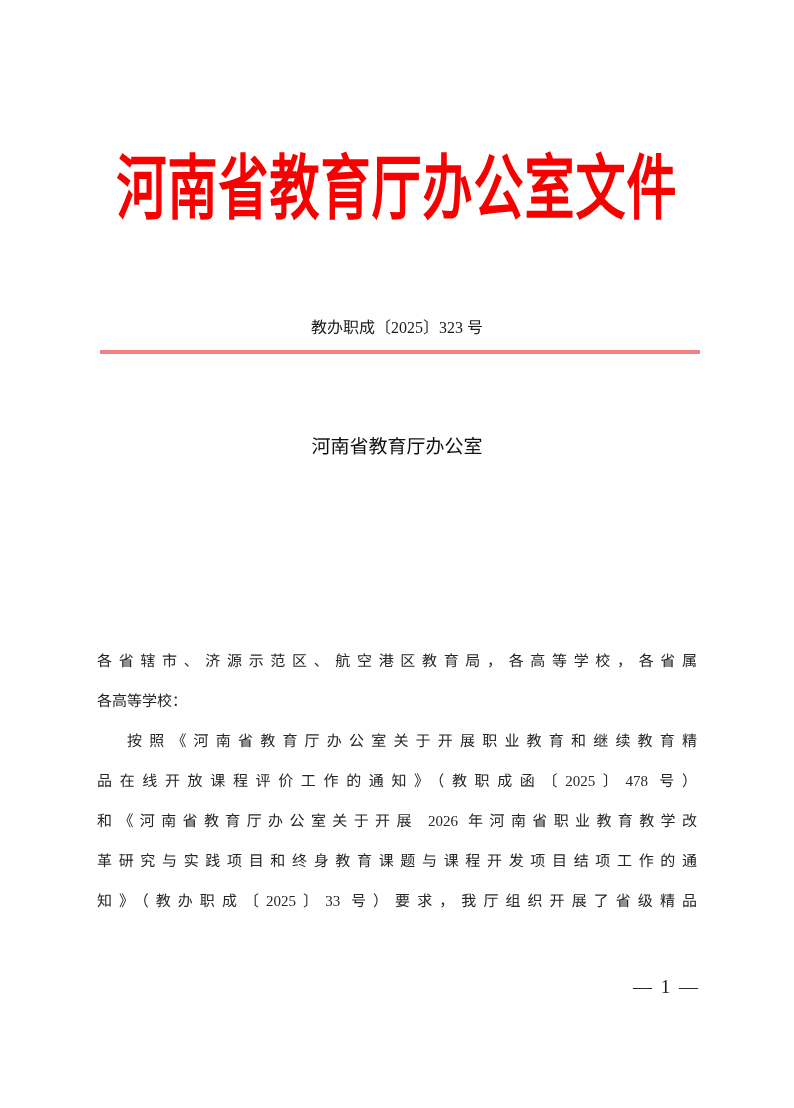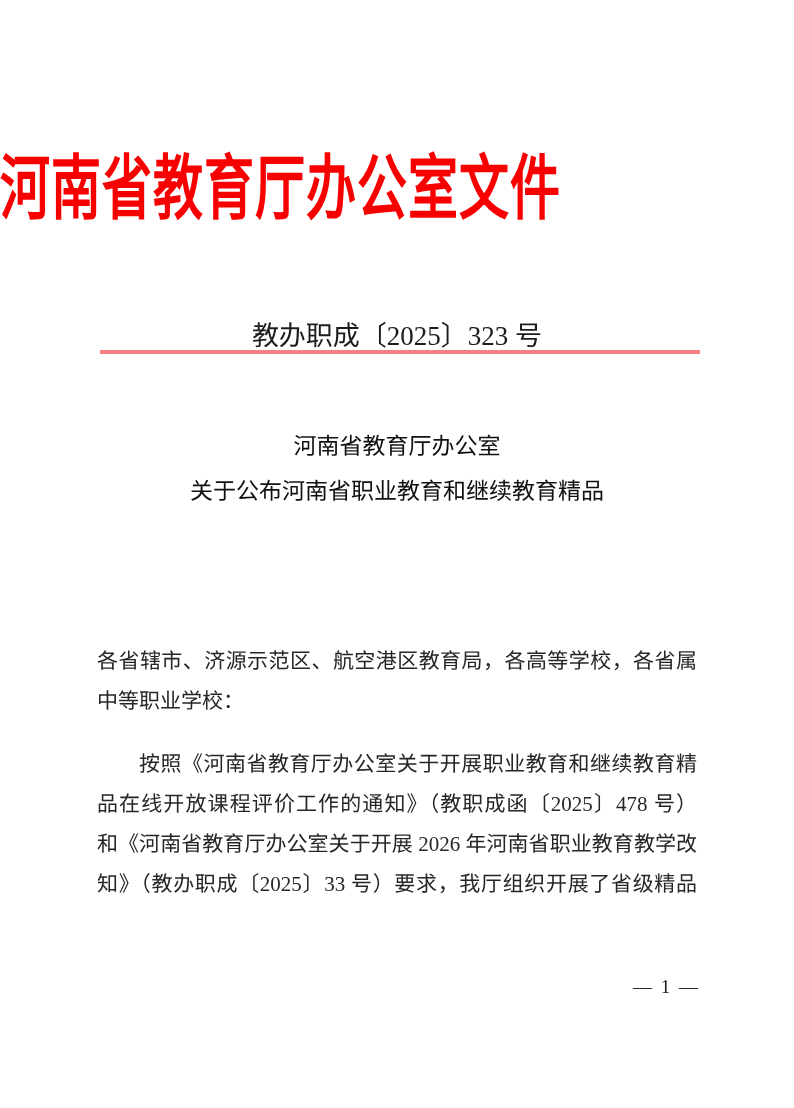--- a/index.html
+++ b/index.html
@@ -20,88 +20,88 @@
     margin: 0 auto;
     background: #ffffff;
     overflow: hidden;
   }
   
   .letterhead {
     position: absolute;
     top: 146px;
     left: 0;
     width: 794px;
+    text-align: center;
     line-height: 86px;
     white-space: nowrap;
   }
   .letterhead-inner {
     display: inline-block;
     font-size: 50px;
     font-weight: bold;
     color: var(--red);
     letter-spacing: 1px;
     transform: scaleY(1.42);
     transform-origin: center;
   }
   
   .doc-number {
     position: absolute;
     top: 314px;
     left: 0;
     width: 794px;
     text-align: center;
-    font-size: 27px;
+    font-size: 16px;
     color: #1c1c1c;
   }
   
   .red-rule {
     position: absolute;
     top: 350px;
     left: 100px;
     width: 600px;
     height: 4px;
     background: var(--rule);
   }
   
   .doc-title {
     position: absolute;
     top: 424px;
     left: 97px;
     width: 600px;
     line-height: 45px;
-    font-size: 23px;
+    font-size: 19px;
     color: #101010;
   }
   .title-line {
     text-align: center;
     white-space: nowrap;
   }
   
   .doc-body {
     position: absolute;
     top: 641px;
     left: 97px;
     width: 600px;
-    font-size: 21px;
+    font-size: 15px;
     line-height: 40px;
     color: #262626;
   }
   .body-line {
     width: 600px;
     text-align: justify;
     overflow: hidden;
     white-space: nowrap;
   }
   .body-line.fill {
     text-align: justify;
     text-align-last: justify;
   }
   .body-line.indent {
     text-indent: 2em;
-    margin-top: 23px;
   }
   
   .page-number {
     position: absolute;
     top: 976px;
     left: 0;
     width: 700px;
     text-align: right;
     font-size: 19px;
     color: #1b1b1b;
@@ -116,27 +116,27 @@
   <div class="letterhead">
     <span class="letterhead-inner">河南省教育厅办公室文件</span>
   </div>
 
   <div class="doc-number">教办职成〔2025〕323 号</div>
 
   <div class="red-rule"></div>
 
   <div class="doc-title">
       <div class="title-line">河南省教育厅办公室</div>
-      <div class="title-line">关于公布河南省职业教育和继续教育精品</div>
     </div>
 
   <div class="doc-body">
       <div class="body-line fill">各省辖市、济源示范区、航空港区教育局，各高等学校，各省属</div>
-      <div class="body-line">中等职业学校：</div>
+      <div class="body-line">各高等学校：</div>
       <div class="body-line indent fill">按照《河南省教育厅办公室关于开展职业教育和继续教育精</div>
       <div class="body-line fill">品在线开放课程评价工作的通知》（教职成函〔2025〕478 号）</div>
       <div class="body-line fill">和《河南省教育厅办公室关于开展 2026 年河南省职业教育教学改</div>
+      <div class="body-line fill">革研究与实践项目和终身教育课题与课程开发项目结项工作的通</div>
       <div class="body-line fill">知》（教办职成〔2025〕33 号）要求，我厅组织开展了省级精品</div>
     </div>
 
   <div class="page-number">— 1 —</div>
 
 </div>
 
 </body></html>

